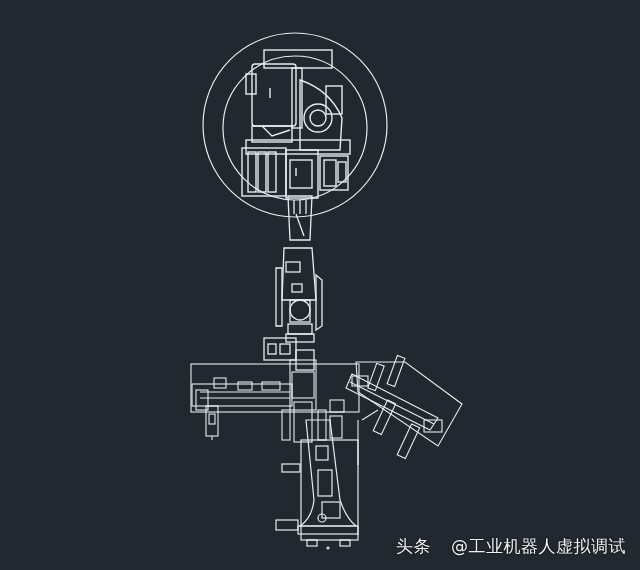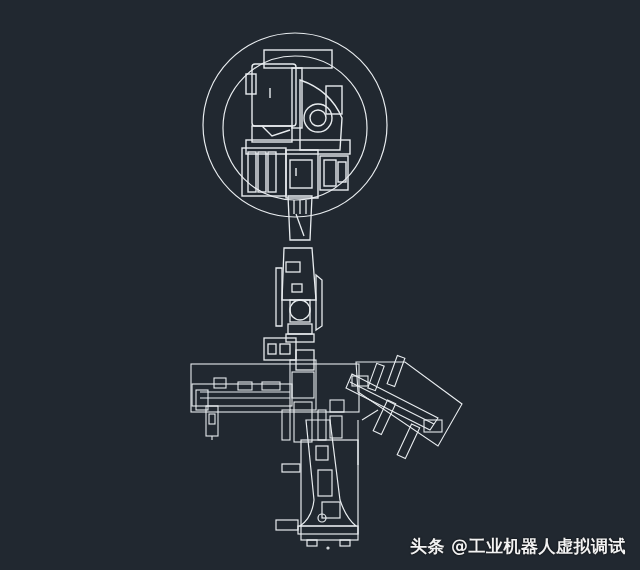--- a/index.html
+++ b/index.html
@@ -9,22 +9,22 @@
     font-family: "DejaVu Sans", sans-serif;
     position: relative;
   }
   #canvas { position: absolute; left: 0; top: 0; }
   .watermark {
     position: absolute; right: 14px; bottom: 12px;
     color: #f2f2f2; font-size: 17px; font-weight: bold;
     text-shadow: 0 0 2px #000;
     letter-spacing: 0.5px;
   }
-  .watermark .src { font-weight: bold; margin-right: 6px; }
-  .watermark .handle { font-weight: bold; }
+  .watermark .src { font-weight: normal; margin-right: 20px; }
+  .watermark .handle { font-weight: normal; }
 </style>
 </head>
 <body>
 
 <svg id="canvas" width="640" height="570" viewBox="0 0 640 570" xmlns="http://www.w3.org/2000/svg">
   <g fill="none" stroke="#e8ecef" stroke-width="1.2">
 
     <circle cx="295" cy="125" r="92"></circle>
     <circle cx="295" cy="128" r="72"></circle>
 

